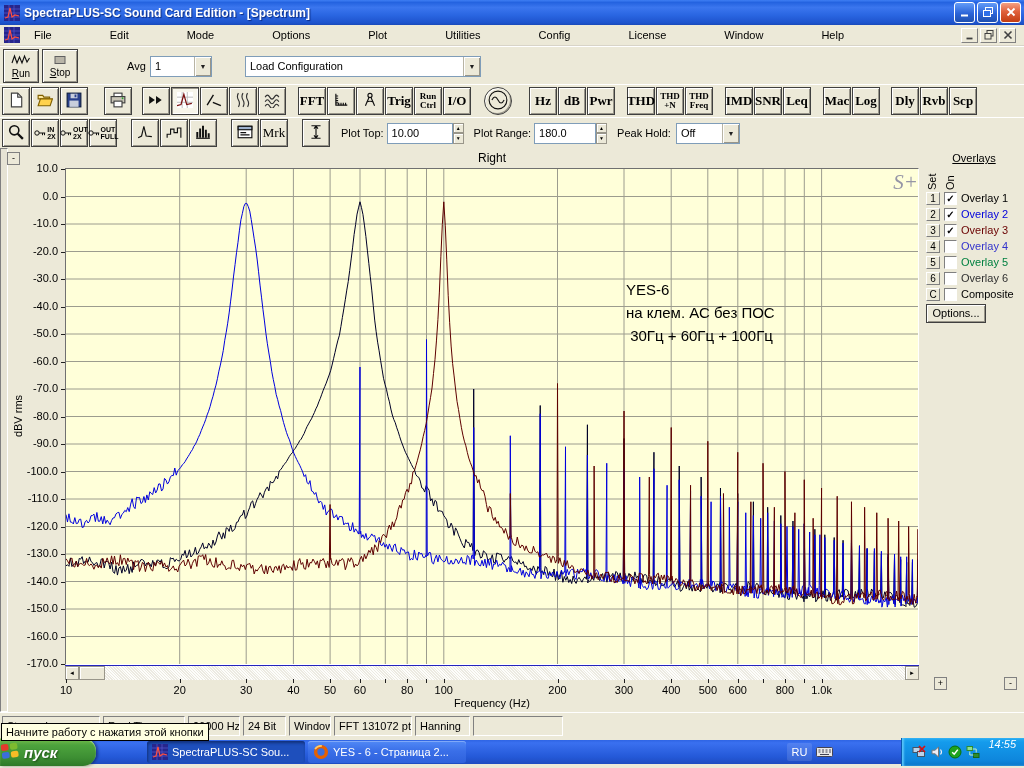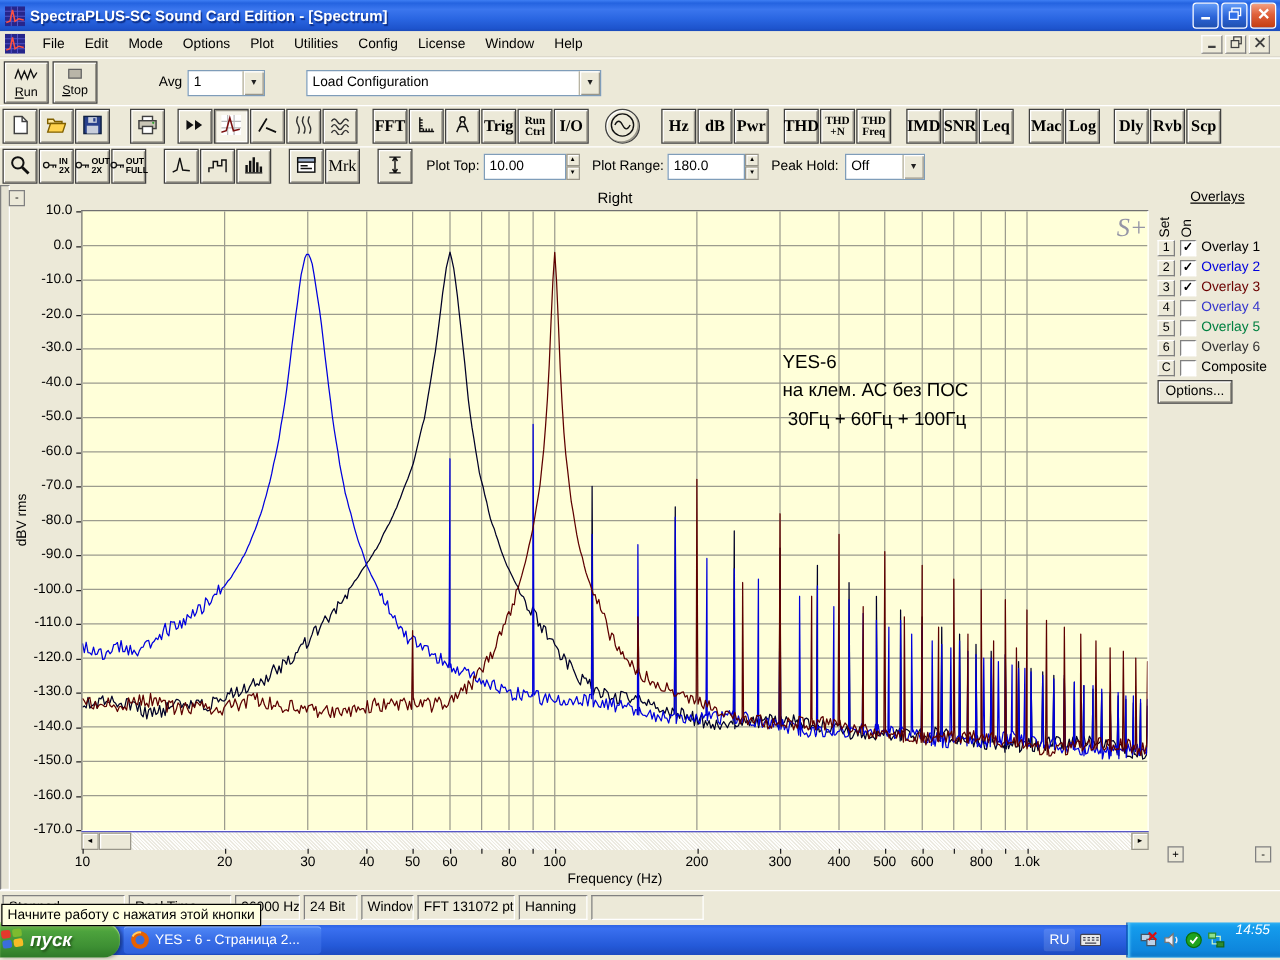--- a/index.html
+++ b/index.html
@@ -99,21 +99,21 @@
   
   #statusbar { position:absolute; left:0; top:712px; width:1024px; height:28px; background:#ECE9D8;
     border-top:1px solid #fff; }
   .scell { position:absolute; top:3px; height:20px; border:1px solid; border-color:#808080 #fff #fff #808080;
     font-size:11px; padding:3px 0 0 4px; white-space:nowrap; overflow:hidden; }
   #tooltip { position:absolute; left:1px; top:10px; background:#FFFFE1; border:1px solid #000; font-size:11px;
     padding:2px 4px; z-index:30; white-space:nowrap; }
 
   
   #taskbar { position:absolute; left:0; top:740px; width:1024px; height:24px;
-    background:linear-gradient(180deg,#2E64E4 0%,#3A70F0 12%,#2459D8 70%,#1E4BC0 100%); display:flex; align-items:center; }
+    background:linear-gradient(180deg,#2E64E4 0%,#3A70F0 12%,#2459D8 70%,#1E4BC0 100%); display:flex; align-items:center;gap:48px; }
   #startbtn { width:96px; height:28px; border-radius:0 13px 13px 0;
     background:linear-gradient(180deg,#7CC04E 0%,#4DA33D 25%,#3D8F33 70%,#2E7A28 100%);
     box-shadow:inset 0 1px 1px #B7E28D, 2px 0 3px rgba(0,0,20,0.4); display:flex; align-items:center; flex:none; }
   #startbtn .slabel { color:#fff; font-weight:bold; font-style:italic; font-size:15px; margin-left:4px; text-shadow:1px 1px 2px #1E4D14; }
   .taskbtn { width:158px; height:22px; margin-left:3px; border-radius:3px; flex:none; display:flex; align-items:center;
     background:linear-gradient(180deg,#5189F6,#3A6FE8 45%,#2E61DC); box-shadow:inset 0 1px 0 #7FA8F8; color:#fff; }
   .taskbtn.active { background:#1E4FBC; box-shadow:inset 1px 2px 3px #12307A; }
   .taskbtn .ticon16 { width:16px; height:16px; margin:0 4px 0 5px; flex:none; }
   .taskbtn .tktext { font-size:11px; white-space:nowrap; overflow:hidden; }
   #langarea { margin-left:auto; display:flex; align-items:center; }
@@ -155,21 +155,21 @@
         </span>
     </span>
   </div>
 
   <div id="menubar">
     <span class="micon"><svg width="16" height="16" viewBox="0 0 16 16">
           <rect width="16" height="16" fill="#26268C"></rect>
           <path d="M0,8 H16 M0,4 H16 M0,12 H16 M5,0 V16 M10,0 V16" stroke="#5A5ACF" stroke-width="0.7"></path>
           <path d="M1,13 L4,12 6,3 8,12 11,10 15,11" stroke="#FF5040" fill="none" stroke-width="1.2"></path>
         </svg></span>
-    <span id="menuitems" style="display:flex;">
+    <span id="menuitems" style="display:flex;gap:42px;">
         <span class="menu-item">File</span>
         <span class="menu-item">Edit</span>
         <span class="menu-item">Mode</span>
         <span class="menu-item">Options</span>
         <span class="menu-item">Plot</span>
         <span class="menu-item">Utilities</span>
         <span class="menu-item">Config</span>
         <span class="menu-item">License</span>
         <span class="menu-item">Window</span>
         <span class="menu-item">Help</span>
@@ -644,20 +644,28 @@
             <g transform="rotate(-8 10 10)">
               <rect x="1.5" y="2.5" width="7.5" height="6.5" rx="2" fill="#E4392C"></rect>
               <rect x="10.5" y="2.5" width="7.5" height="6.5" rx="2" fill="#7DBB2F"></rect>
               <rect x="1.5" y="10.5" width="7.5" height="6.5" rx="2" fill="#3B6EDC"></rect>
               <rect x="10.5" y="10.5" width="7.5" height="6.5" rx="2" fill="#F6BC26"></rect>
             </g>
           </svg></span>
       <span class="slabel">пуск</span>
     </div>
     <span id="taskbtns" style="display:flex;">
+        <div class="taskbtn active">
+          <span class="ticon16"><svg width="16" height="16" viewBox="0 0 16 16">
+              <rect width="16" height="16" fill="#26268C"></rect>
+              <path d="M0,8 H16 M0,4 H16 M0,12 H16 M5,0 V16 M10,0 V16" stroke="#5A5ACF" stroke-width="0.7"></path>
+              <path d="M1,13 L4,12 6,3 8,12 11,10 15,11" stroke="#FF5040" fill="none" stroke-width="1.2"></path>
+            </svg></span>
+          <span class="tktext">SpectraPLUS-SC Sou...</span>
+        </div>
         <div class="taskbtn">
           <span class="ticon16"><svg width="16" height="16" viewBox="0 0 14 14">
               <circle cx="7" cy="7" r="6.2" fill="#E66000"></circle>
               <circle cx="7" cy="7" r="3.2" fill="#3B6EDC"></circle>
               <path d="M1.8,4.5 q2,-3.2 6,-2.8" stroke="#FFCC66" fill="none" stroke-width="1.4"></path>
             </svg></span>
           <span class="tktext">YES - 6 - Страница 2...</span>
         </div>
       </span>
     <span id="langarea">

